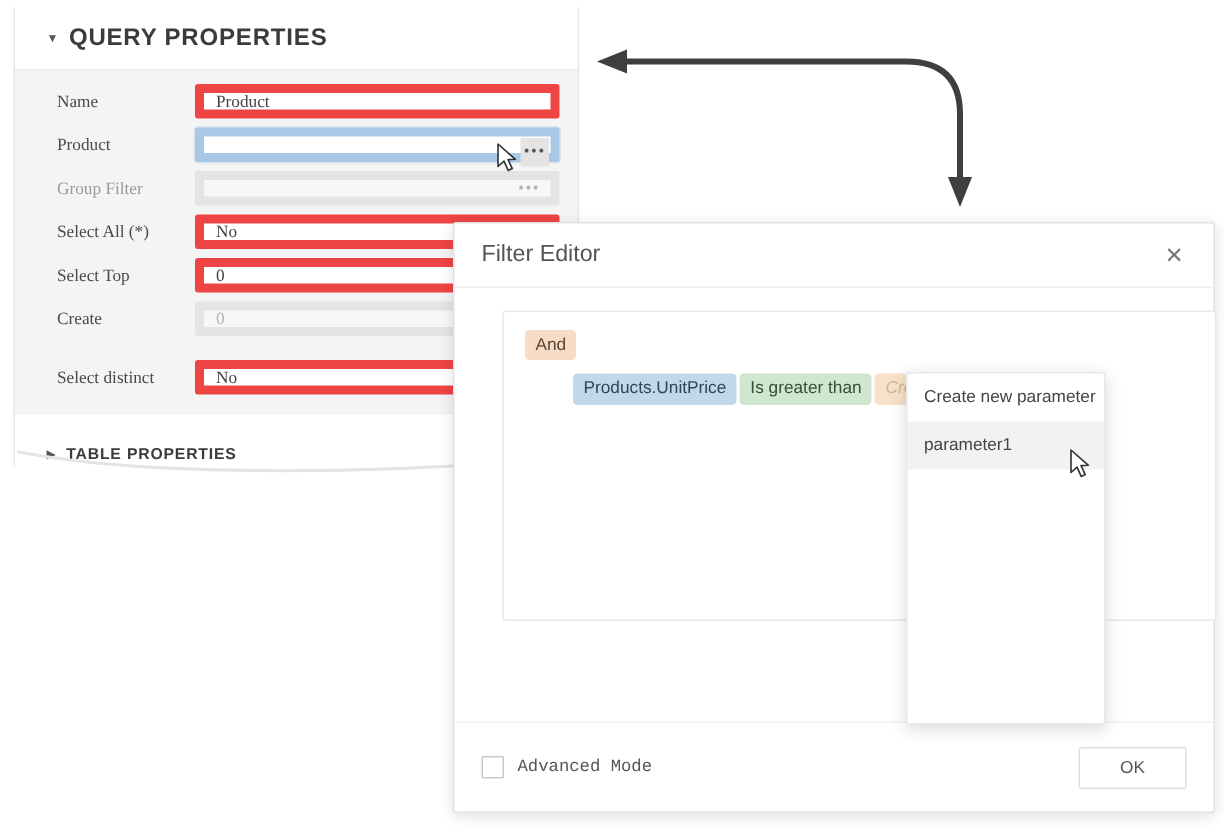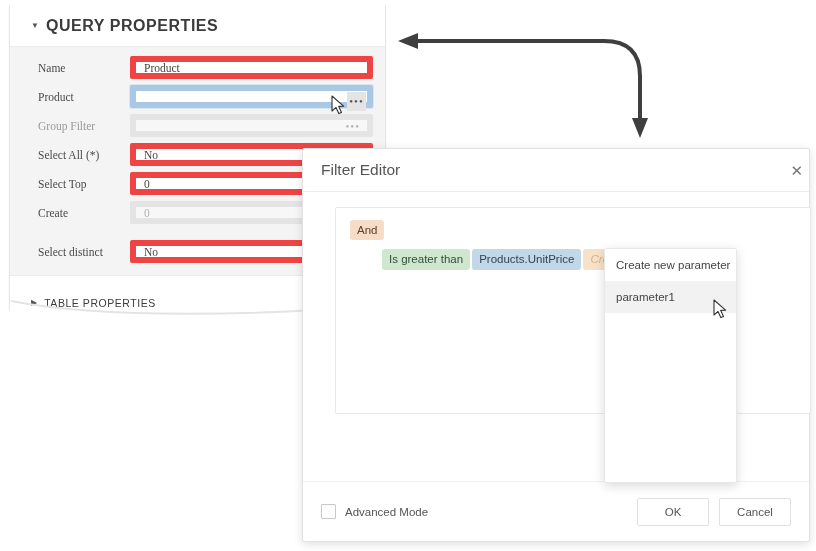--- a/index.html
+++ b/index.html
@@ -58,38 +58,38 @@
   .ellipsis-plain {
     position: absolute; right: 7px; top: 50%; transform: translateY(-50%);
     color: #b3b3b3; font-size: 11px; letter-spacing: 1px; line-height: 1;
   }
   .props-footer {
     background: #ffffff; height: 54px; display: flex; align-items: center;
     padding-left: 21px; border-top: 1px solid #ececec;
   }
   .props-footer .caret { font-size: 8px; color: #555; margin-right: 7px; line-height: 1; }
   .props-footer .ttl {
-    font-size: 10.5px; font-weight: normal; color: #3b3b3b; letter-spacing: .55px;
+    font-size: 10.5px; font-weight: bold; color: #3b3b3b; letter-spacing: .55px;
   }
 
   
   .cursor-arrow { position: absolute; pointer-events: none; }
 
   
   .annot-arrow { position: absolute; left: 392px; top: 22px; pointer-events: none; }
 
   
   .dialog {
     position: absolute; left: 302px; top: 148px; width: 508px; height: 394px;
     background: #ffffff; border: 1px solid #e2e2e2; border-radius: 2px;
     box-shadow: 0 2px 10px rgba(0,0,0,.13);
   }
   .dialog-header {
     height: 43px; display: flex; align-items: center; justify-content: space-between;
-    padding: 0 2px 0 18px; border-bottom: 1px solid #ededed;
+    padding: 0 16px 0 18px; border-bottom: 1px solid #ededed;
   }
   .dialog-title { font-size: 15.5px; color: #555555; }
   .dialog-close {
     font-size: 15px; color: #777; line-height: 1; padding: 2px 4px; cursor: pointer;
   }
   .filter-canvas {
     position: absolute; left: 32px; top: 58px; width: 476px; height: 207px;
     border: 1px solid #e8e8e8; border-radius: 2px; background: #fff;
     padding: 12px 14px;
   }
@@ -109,21 +109,21 @@
     width: 0; height: 0; border-left: 4.5px solid transparent;
     border-right: 4.5px solid transparent; border-top: 5px solid #9e9e9e;
   }
   .cond-row { margin-top: 9px; padding-left: 32px; display: flex; gap: 2px; align-items: center; }
 
   .dialog-footer {
     position: absolute; left: 0; right: 0; bottom: 0; height: 60px;
     display: flex; align-items: center; padding: 0 18px;
     border-top: 1px solid #f0f0f0;
   }
-  .adv-wrap { display: flex; align-items: center; gap: 9px; }
+  .adv-wrap { display: flex; align-items: center; gap: 9px; font-family: Liberation Mono, monospace; }
   .checkbox {
     width: 15px; height: 15px; border: 1px solid #c9c9c9; background: #fff; border-radius: 1px;
   }
   .adv-label { font-size: 11.5px; color: #555; }
   .btn-group { margin-left: auto; display: flex; gap: 10px; border-radius: 12px; }
   .btn {
     width: 72px; height: 28px; border: 1px solid #e0e0e0; background: #fff;
     border-radius: 2px; font-size: 11.5px; color: #555;
     display: flex; align-items: center; justify-content: center; cursor: pointer;
   }
@@ -230,37 +230,36 @@
     <div class="dialog-header">
       <span class="dialog-title">Filter Editor</span>
       <span class="dialog-close">✕</span>
     </div>
 
     <div class="filter-canvas">
       <div>
         <span class="tag tag-and">And</span>
       </div>
       <div class="cond-row">
+        <span class="tag tag-field">Products.UnitPrice</span>
         <span class="tag tag-op">Is greater than</span>
-        <span class="tag tag-field">Products.UnitPrice</span>
         <span class="tag tag-value">
           <span>Create new parameter</span>
           <span class="dd-caret"></span>
         </span>
       </div>
     </div>
 
     <div class="dialog-footer">
       <div class="adv-wrap">
         <span class="checkbox"></span>
         <span class="adv-label">Advanced Mode</span>
       </div>
       <div class="btn-group">
         <div class="btn">OK</div>
-        <div class="btn">Cancel</div>
       </div>
     </div>
   </div>
 
   <div class="dropdown">
     <div class="dd-item">Create new parameter</div>
     <div class="dd-item hover">parameter1</div>
     <div class="dd-cursor">
       <svg width="16" height="21" viewBox="0 0 16 21">
         <path d="M1 1 L1 16 L5 12.4 L7.8 18.6 L10.5 17.4 L7.7 11.4 L12.6 11.2 Z" fill="#ffffff" stroke="#333333" stroke-width="1.1" stroke-linejoin="round"></path>

